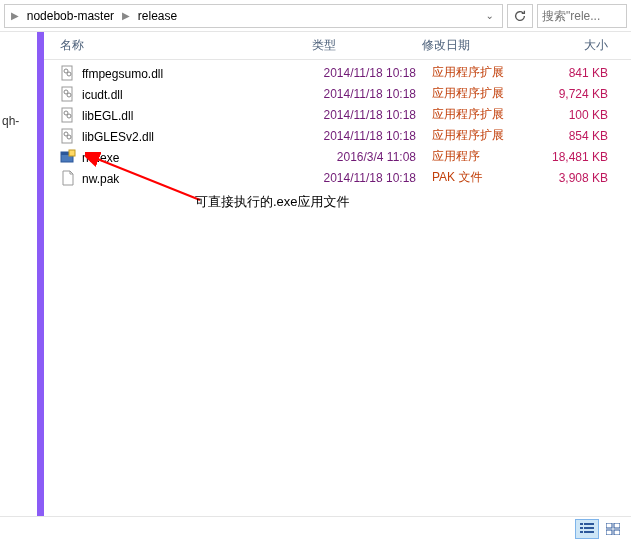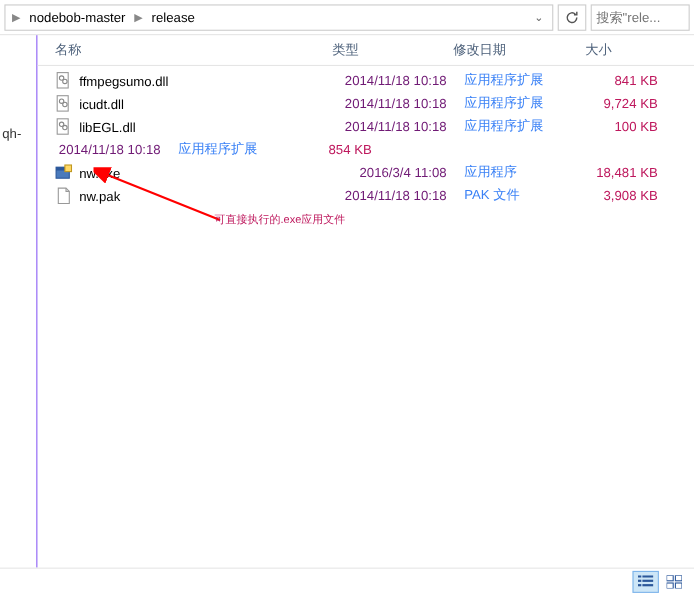--- a/index.html
+++ b/index.html
@@ -72,22 +72,22 @@
   width: 100%;
   font-size: 12px;
   color: #888;
   background: transparent;
 }
 .main {
   display: flex;
   height: calc(100% - 32px - 24px);
 }
 .sidebar {
-  width: 34px;
-  border-right: 1px solid #8b5cf6;
+  width: 44px;
+  border-right: 7px solid #8b5cf6;
   padding: 8px 2px;
   font-size: 12px;
   color: #333;
   overflow: hidden;
 }
 .sidebar-item {
   padding: 2px 0;
   white-space: nowrap;
   cursor: pointer;
 }
@@ -104,42 +104,42 @@
   font-size: 12px;
 }
 .col {
   padding: 4px 8px;
   white-space: nowrap;
   overflow: hidden;
 }
 .col-name { width: 260px; padding-left: 16px; }
 .col-date { width: 120px; }
 .col-type { width: 110px; }
-.col-size { width: 90px; text-align: left; padding-right: 16px; }
+.col-size { width: 90px; text-align: right; padding-right: 16px; }
 .file-list { padding-top: 2px; }
 .file-row {
   display: flex;
   height: 21px;
   align-items: center;
   cursor: default;
 }
 .file-name-cell {
   width: 260px;
   display: flex;
   align-items: flex-end;
   padding-left: 16px;
 }
 .file-icon {
   width: 16px;
   height: 16px;
   margin-right: 6px;
   flex-shrink: 0;
 }
 .file-date { width: 120px; color: #701a75; text-align: right; }
-.file-type { width: 110px; color: #3b82f6; }
+.file-type { width: 110px; color: #c2410c; }
 .file-size { width: 90px; text-align: right; color: #be185d; padding-right: 16px; }
 .statusbar {
   position: absolute;
   bottom: 0;
   left: 0;
   right: 0;
   height: 24px;
   border-top: 1px solid #e5e5e5;
   display: flex;
   align-items: center;
@@ -159,22 +159,22 @@
 .view-btn.active {
   border-color: #7eb4ea;
   background: #cde6f7;
 }
 .annotation-arrow {
   position: absolute;
   pointer-events: none;
 }
 .annotation-text {
   position: absolute;
-  color: #be185d;
-  font-size: 10px;
+  color: #000000;
+  font-size: 13px;
   pointer-events: none;
 }
 </style>
 </head>
 <body>
 
 <div class="toolbar">
   <div class="breadcrumb">
     <span class="breadcrumb-sep">▶</span>
     <span class="breadcrumb-item">nodebob-master</span>
@@ -241,20 +241,28 @@
                 <circle cx="6" cy="6" r="2" fill="none" stroke="#888" stroke-width="1"></circle>
                 <circle cx="9" cy="9" r="2" fill="none" stroke="#888" stroke-width="1"></circle>
               </svg></span>
             <span>libEGL.dll</span>
           </div>
           <div class="col file-date">2014/11/18 10:18</div>
           <div class="col file-type">应用程序扩展</div>
           <div class="col file-size">100 KB</div>
         </div>
         <div class="file-row">
+          <div class="file-name-cell">
+            <span class="file-icon"><svg width="16" height="16" viewBox="0 0 16 16">
+                <rect x="2" y="1" width="10" height="14" fill="#fff" stroke="#999"></rect>
+                <circle cx="6" cy="6" r="2" fill="none" stroke="#888" stroke-width="1"></circle>
+                <circle cx="9" cy="9" r="2" fill="none" stroke="#888" stroke-width="1"></circle>
+              </svg></span>
+            <span>libGLESv2.dll</span>
+          </div>
           <div class="col file-date">2014/11/18 10:18</div>
           <div class="col file-type">应用程序扩展</div>
           <div class="col file-size">854 KB</div>
         </div>
         <div class="file-row">
           <div class="file-name-cell">
             <span class="file-icon"><svg width="16" height="16" viewBox="0 0 16 16">
                 <rect x="1" y="3" width="12" height="10" fill="#4a7abc" stroke="#2b579a"></rect>
                 <rect x="1" y="3" width="12" height="3" fill="#2b579a"></rect>
                 <rect x="9" y="1" width="6" height="6" fill="#ffd966" stroke="#c09820"></rect>

